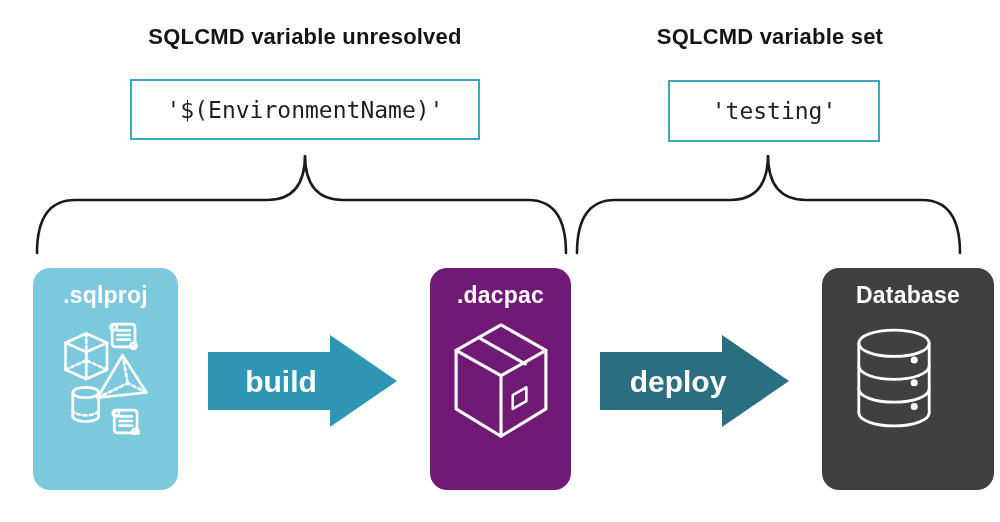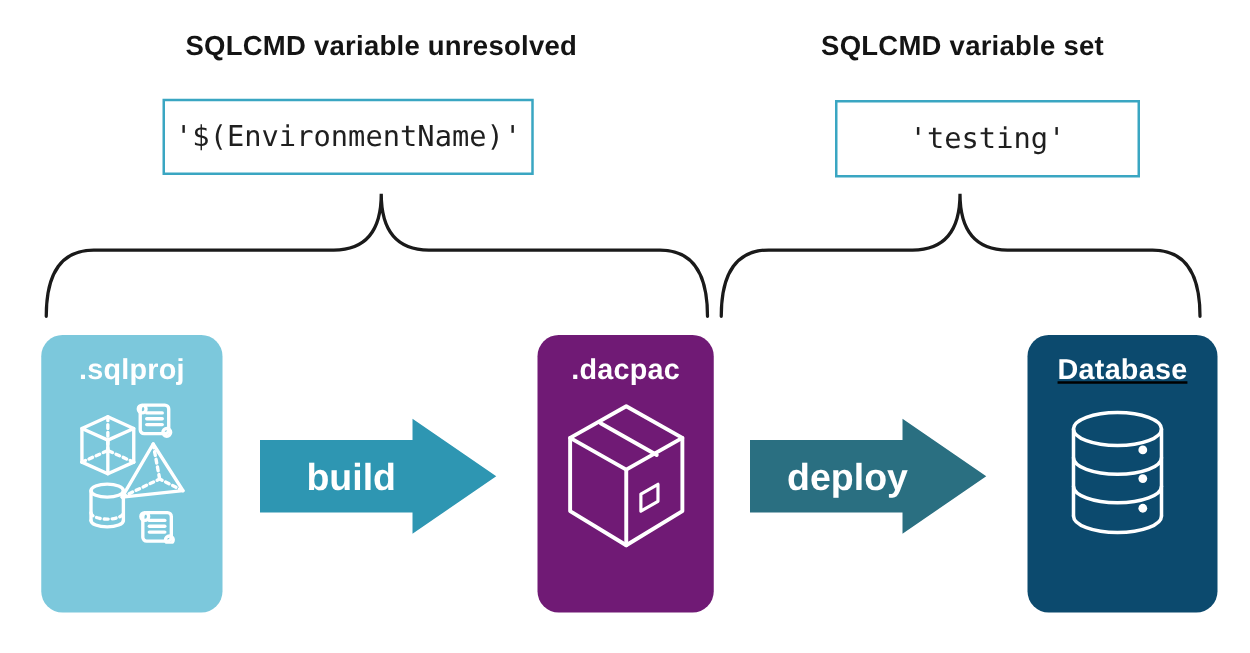--- a/index.html
+++ b/index.html
@@ -12,34 +12,34 @@
     text-align:center;letter-spacing:.2px;
   }
   .heading.left{left:30px;width:550px;}
   .heading.right{left:575px;width:390px;}
   .codebox{
     position:absolute;box-sizing:border-box;background:#ffffff;
     border:2px solid #3aa6c2;display:flex;align-items:center;justify-content:center;
     font-family:"DejaVu Sans Mono","Liberation Mono",monospace;
     font-size:23px;color:#1f1f1f;white-space:pre;
   }
-  .codebox.left{left:130px;top:79px;width:297px;height:61px;}
-  .codebox.right{left:668px;top:80px;width:244px;height:62px;}
+  .codebox.left{left:130px;top:79px;width:350px;height:61px;}
+  .codebox.right{left:668px;top:80px;width:212px;height:62px;}
   .brace{position:absolute;}
   .brace path{fill:none;stroke:#1a1a1a;stroke-width:2.6;stroke-linecap:round;}
   .card{
     position:absolute;top:268px;height:222px;border-radius:17px;
     display:flex;flex-direction:column;align-items:center;
   }
   .card .label{
     margin-top:14px;font-size:23px;font-weight:bold;color:#ffffff;letter-spacing:.2px;
   }
   .card.c-light{left:33px;width:145px;background:#7cc8dc;}
   .card.c-mid{left:430px;width:141px;background:#701a75;}
-  .card.c-dark{left:822px;width:152px;background:#0c4a6e;text-decoration:underline;}
+  .card.c-dark{left:822px;width:172px;background:#404040;}
   .icon-wrap{position:absolute;}
   .icon-wrap svg{display:block;}
   .wire{fill:none;stroke:#ffffff;stroke-width:2.6;stroke-linejoin:round;stroke-linecap:round;}
   .wire.thick{stroke-width:3.2;}
   .dash{stroke-dasharray:3 3;}
   .arrow-svg{position:absolute;top:333px;}
   .arrow-svg text{
     font-family:"Liberation Sans",sans-serif;font-weight:bold;font-size:30px;fill:#ffffff;
   }
 </style>

